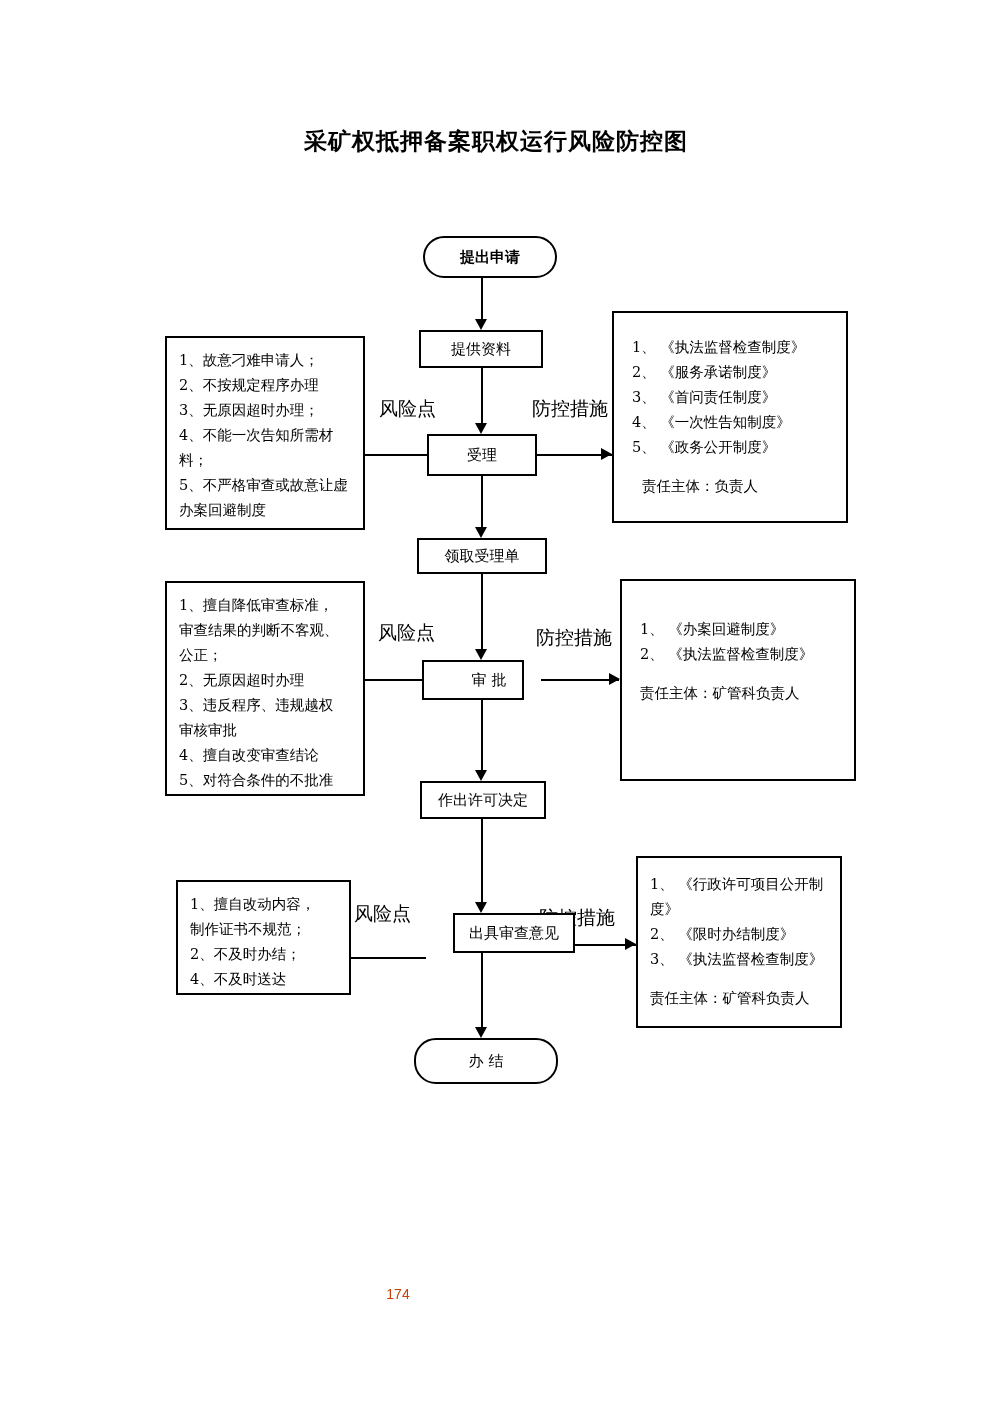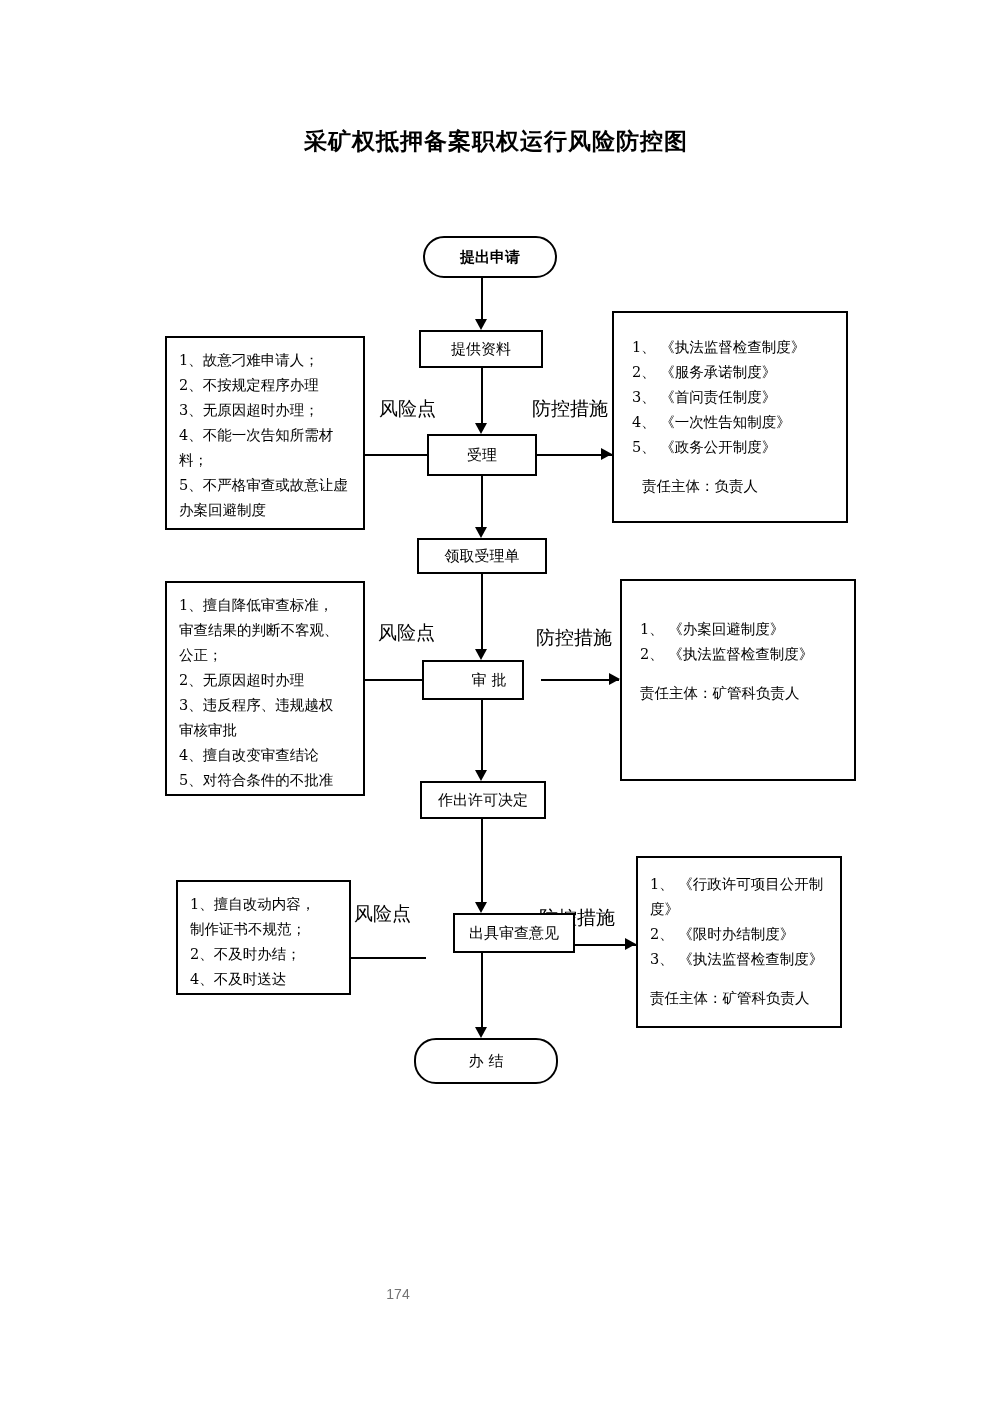--- a/index.html
+++ b/index.html
@@ -111,21 +111,21 @@
     padding: 0 2px;
   }
   .pagenum {
     position: absolute;
     left: 0;
     top: 1286px;
     width: 796px;
     text-align: center;
     font-size: 14px;
     font-family: "Liberation Sans", sans-serif;
-    color: #737373;
+    color: #c2410c;
   }
 </style>
 </head>
 <body>
 
 <div id="page">
 
   <div class="title">采矿权抵押备案职权运行风险防控图</div>
 
   <div class="node rounded" style="left:423px; top:236px; width:134px; height:42px;font-weight:bold;">

